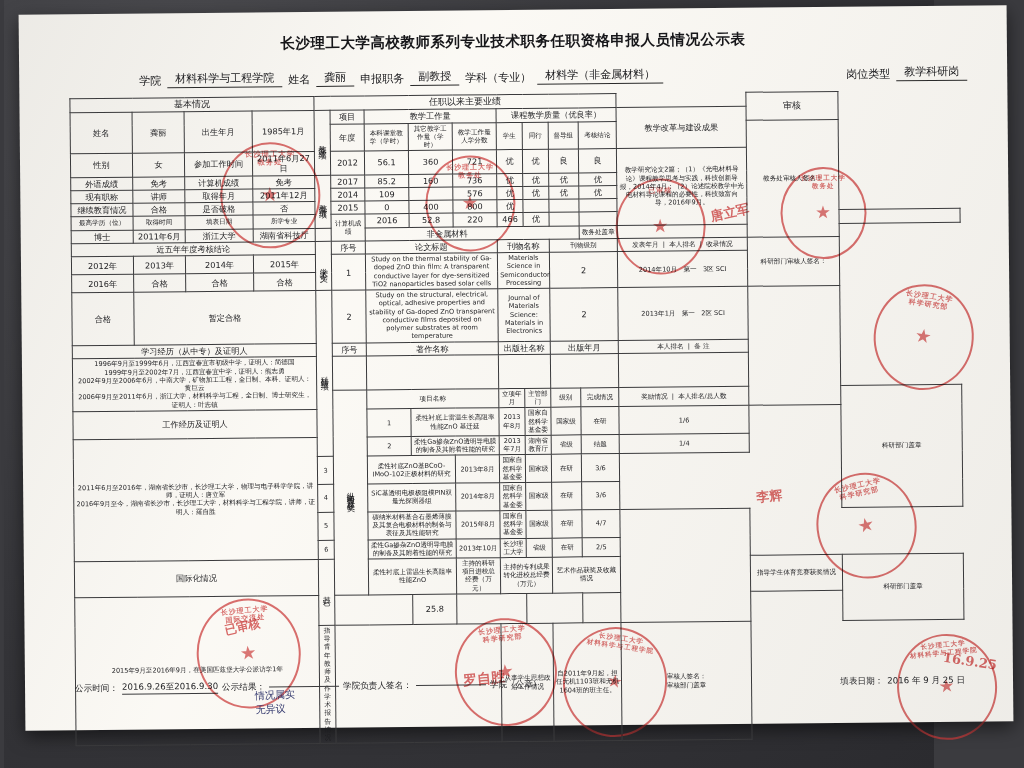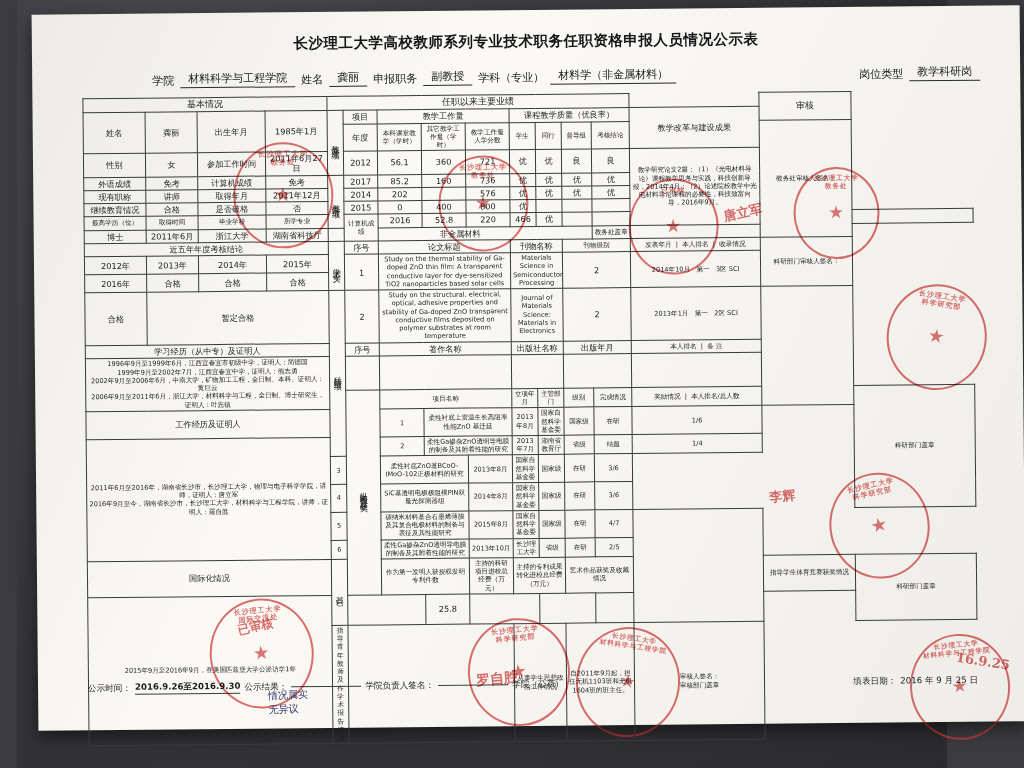--- a/index.html
+++ b/index.html
@@ -2,21 +2,21 @@
 <html><head>
 <meta charset="utf-8">
 <style>
   html,body{margin:0;padding:0;}
   body{
     width:1024px;height:768px;overflow:hidden;
     background:#3b3b3f;
     font-family:"DejaVu Sans","Liberation Sans",sans-serif;
   }
   #page{
-    position:absolute;left:17px;top:0;width:930px;height:768px;
+    position:absolute;left:4px;top:0;width:930px;height:768px;
     background:
       radial-gradient(circle at 20% 10%, #4a4a4e 0%, #343438 60%, #2b2b2f 100%);
   }
   
   #sheet{
     position:absolute;
     left:18px;top:10px;width:988px;height:716px;
     background:#fbf9f4;
     transform:rotate(-0.55deg);
     box-shadow:0 6px 18px rgba(0,0,0,.55);
@@ -65,21 +65,21 @@
   .xsmall{font-size:6.6px;line-height:1.2;}
   .big{font-size:9px;}
   .nb{border:none !important;}
   .noB{border-bottom:none !important;}
   
   .footer{
     position:absolute;left:50px;top:668px;width:890px;
     font-size:8.6px;color:#1d1d20;
     display:flex;align-items:center;gap:4px;
   }
-  .footer .u{border-bottom:1px solid #3a3a3c;min-width:60px;display:inline-block;font-weight:bold;}
+  .footer .u{border-bottom:1px solid #3a3a3c;min-width:60px;display:inline-block;}
   
   .ink{
     position:absolute;color:#1a1c58;
     font-family:"DejaVu Serif","Liberation Serif",serif;
     font-size:10px;white-space:nowrap;
     transform:rotate(-2deg);
     opacity:.92;
   }
   .stamp{
     position:absolute;
@@ -219,21 +219,21 @@
         <td>优</td>
         <td>优</td>
       </tr>
 
       <tr>
         <td>现有职称</td>
         <td>讲师</td>
         <td>取得年月</td>
         <td>2011年12月</td>
         <td>2014</td>
-        <td>202</td>
+        <td>109</td>
         <td></td>
         <td>576</td>
         <td>优</td>
         <td>优</td>
         <td>优</td>
         <td>优</td>
       </tr>
 
       <tr>
         <td>继续教育情况</td>
@@ -246,21 +246,21 @@
         <td>800</td>
         <td>优</td>
         <td></td>
         <td></td>
         <td></td>
       </tr>
 
       <tr>
         <td class="xsmall">最高学历（位）</td>
         <td class="xsmall">取得时间</td>
-        <td class="xsmall">毕业学校</td>
+        <td class="xsmall">填表日期</td>
         <td class="xsmall">所学专业</td>
         <td rowspan="2" class="xsmall">计算机成绩</td>
         <td>2016</td>
         <td>52.8</td>
         <td>220</td>
         <td>466</td>
         <td>优</td>
         <td></td>
         <td></td>
         <td></td>
@@ -436,21 +436,21 @@
         <td class="xsmall">2013年10月</td>
         <td class="xsmall">长沙理工大学</td>
         <td class="xsmall">省级</td>
         <td class="xsmall">在研</td>
         <td class="xsmall">2/5</td>
       </tr>
 
       <tr>
         <td colspan="4">国际化情况</td>
         <td rowspan="2" class="vert">其它</td>
-        <td colspan="2" class="xsmall">作为第一发明人获授权发明专利件数</td>
+        <td colspan="2" class="xsmall">柔性衬底上雷温生长高阻率性能ZnO</td>
         <td class="xsmall">主持的科研项目进校总经费（万元）</td>
         <td colspan="2" class="xsmall">主持的专利成果转化进校总经费（万元）</td>
         <td colspan="2" class="xsmall">艺术作品获奖及收藏情况</td>
         <td class="xsmall">指导学生体育竞赛获奖情况</td>
         <td rowspan="2" class="lft xsmall">科研部门盖章</td>
       </tr>
 
       <tr style="height:30px;">
         <td colspan="4" rowspan="2" class="lft xsmall">2015年9月至2016年9月，在美国匹兹堡大学公派访学1年</td>
         <td colspan="2"></td>

